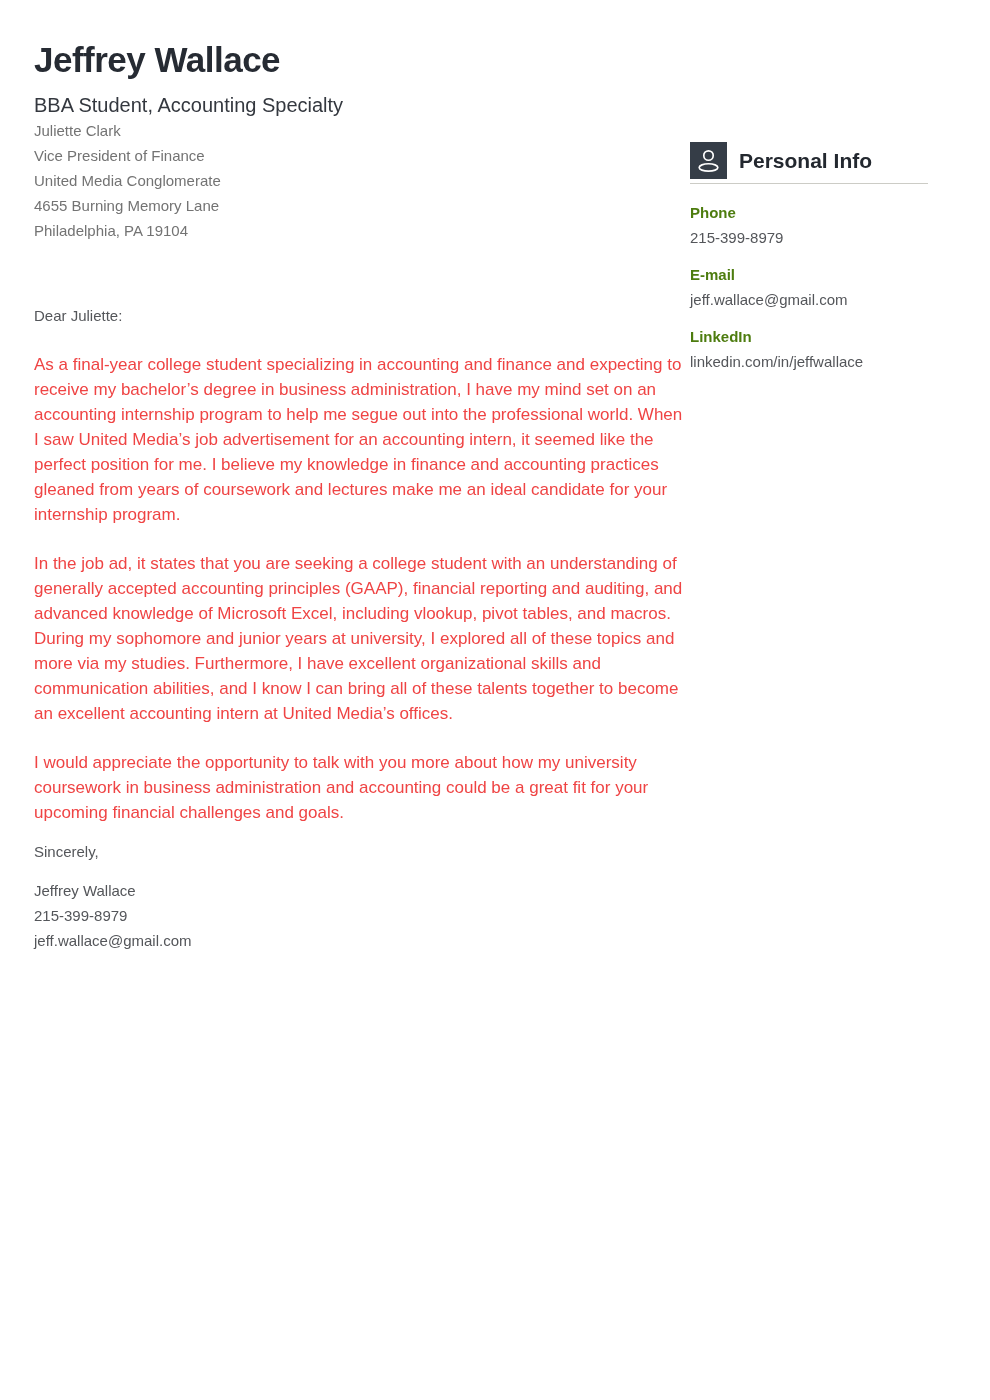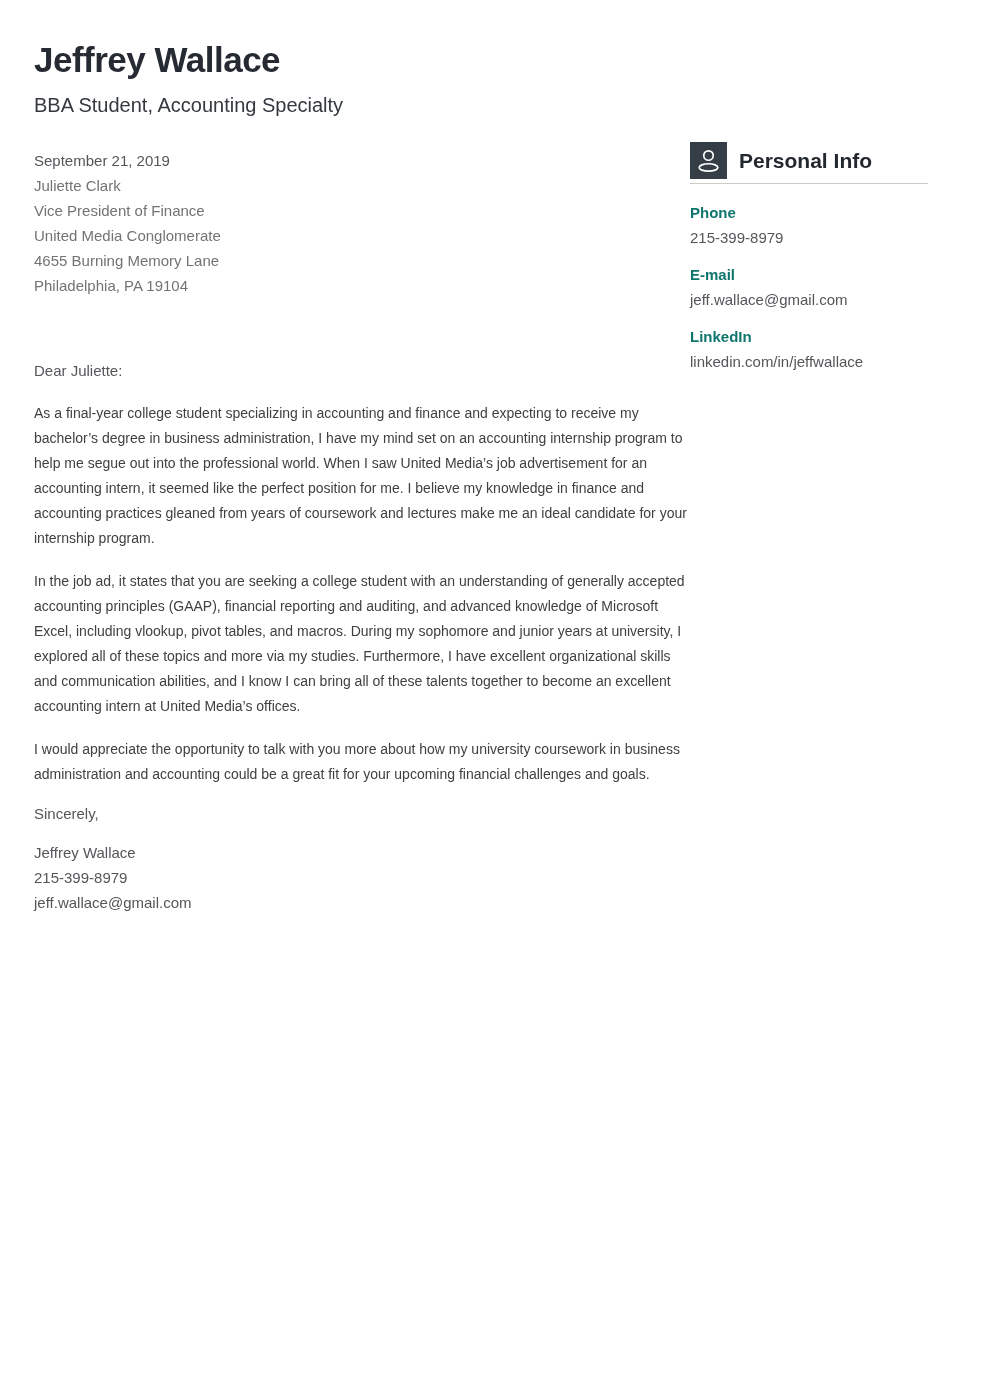--- a/index.html
+++ b/index.html
@@ -45,24 +45,24 @@
     line-height: 25px;
     color: #737373;
   }
   .salutation {
     margin-top: 60px;
     font-size: 15px;
     line-height: 25px;
     color: #54565a;
   }
   .para {
-    margin-top: 18px;
-    font-size: 14px;
+    margin-top: 24px;
+    font-size: 17px;
     line-height: 25px;
-    color: #404040;
+    color: #ef4444;
   }
   .closing, .signature {
     margin-top: 14px;
     font-size: 15px;
     line-height: 25px;
     color: #54565a;
   }
 
   
   .sidebar {
@@ -95,38 +95,37 @@
     margin-top: 4px;
     border-bottom: 1px solid #ccccc6;
     height: 0;
   }
   .sidebar-items { margin-top: 16px; }
   .sidebar-item { margin-bottom: 8px; }
   .item-label {
     font-size: 15px;
     line-height: 25px;
     font-weight: 700;
-    color: #0f766e;
+    color: #4d7c0f;
     margin-top: 12px;
   }
   .item-value {
     font-size: 15px;
     line-height: 25px;
     color: #54565a;
   }
 </style>
 </head>
 <body>
 
 <div class="main-col">
 
   <h1 class="name">Jeffrey Wallace</h1>
   <div class="job-title">BBA Student, Accounting Specialty</div>
 
-  <div class="date">September 21, 2019</div>
 
   <div class="recipient">
     <div>Juliette Clark</div>
     <div>Vice President of Finance</div>
     <div>United Media Conglomerate</div>
     <div>4655 Burning Memory Lane</div>
     <div>Philadelphia, PA 19104</div>
   </div>
 
   <div class="salutation">Dear Juliette:</div>

